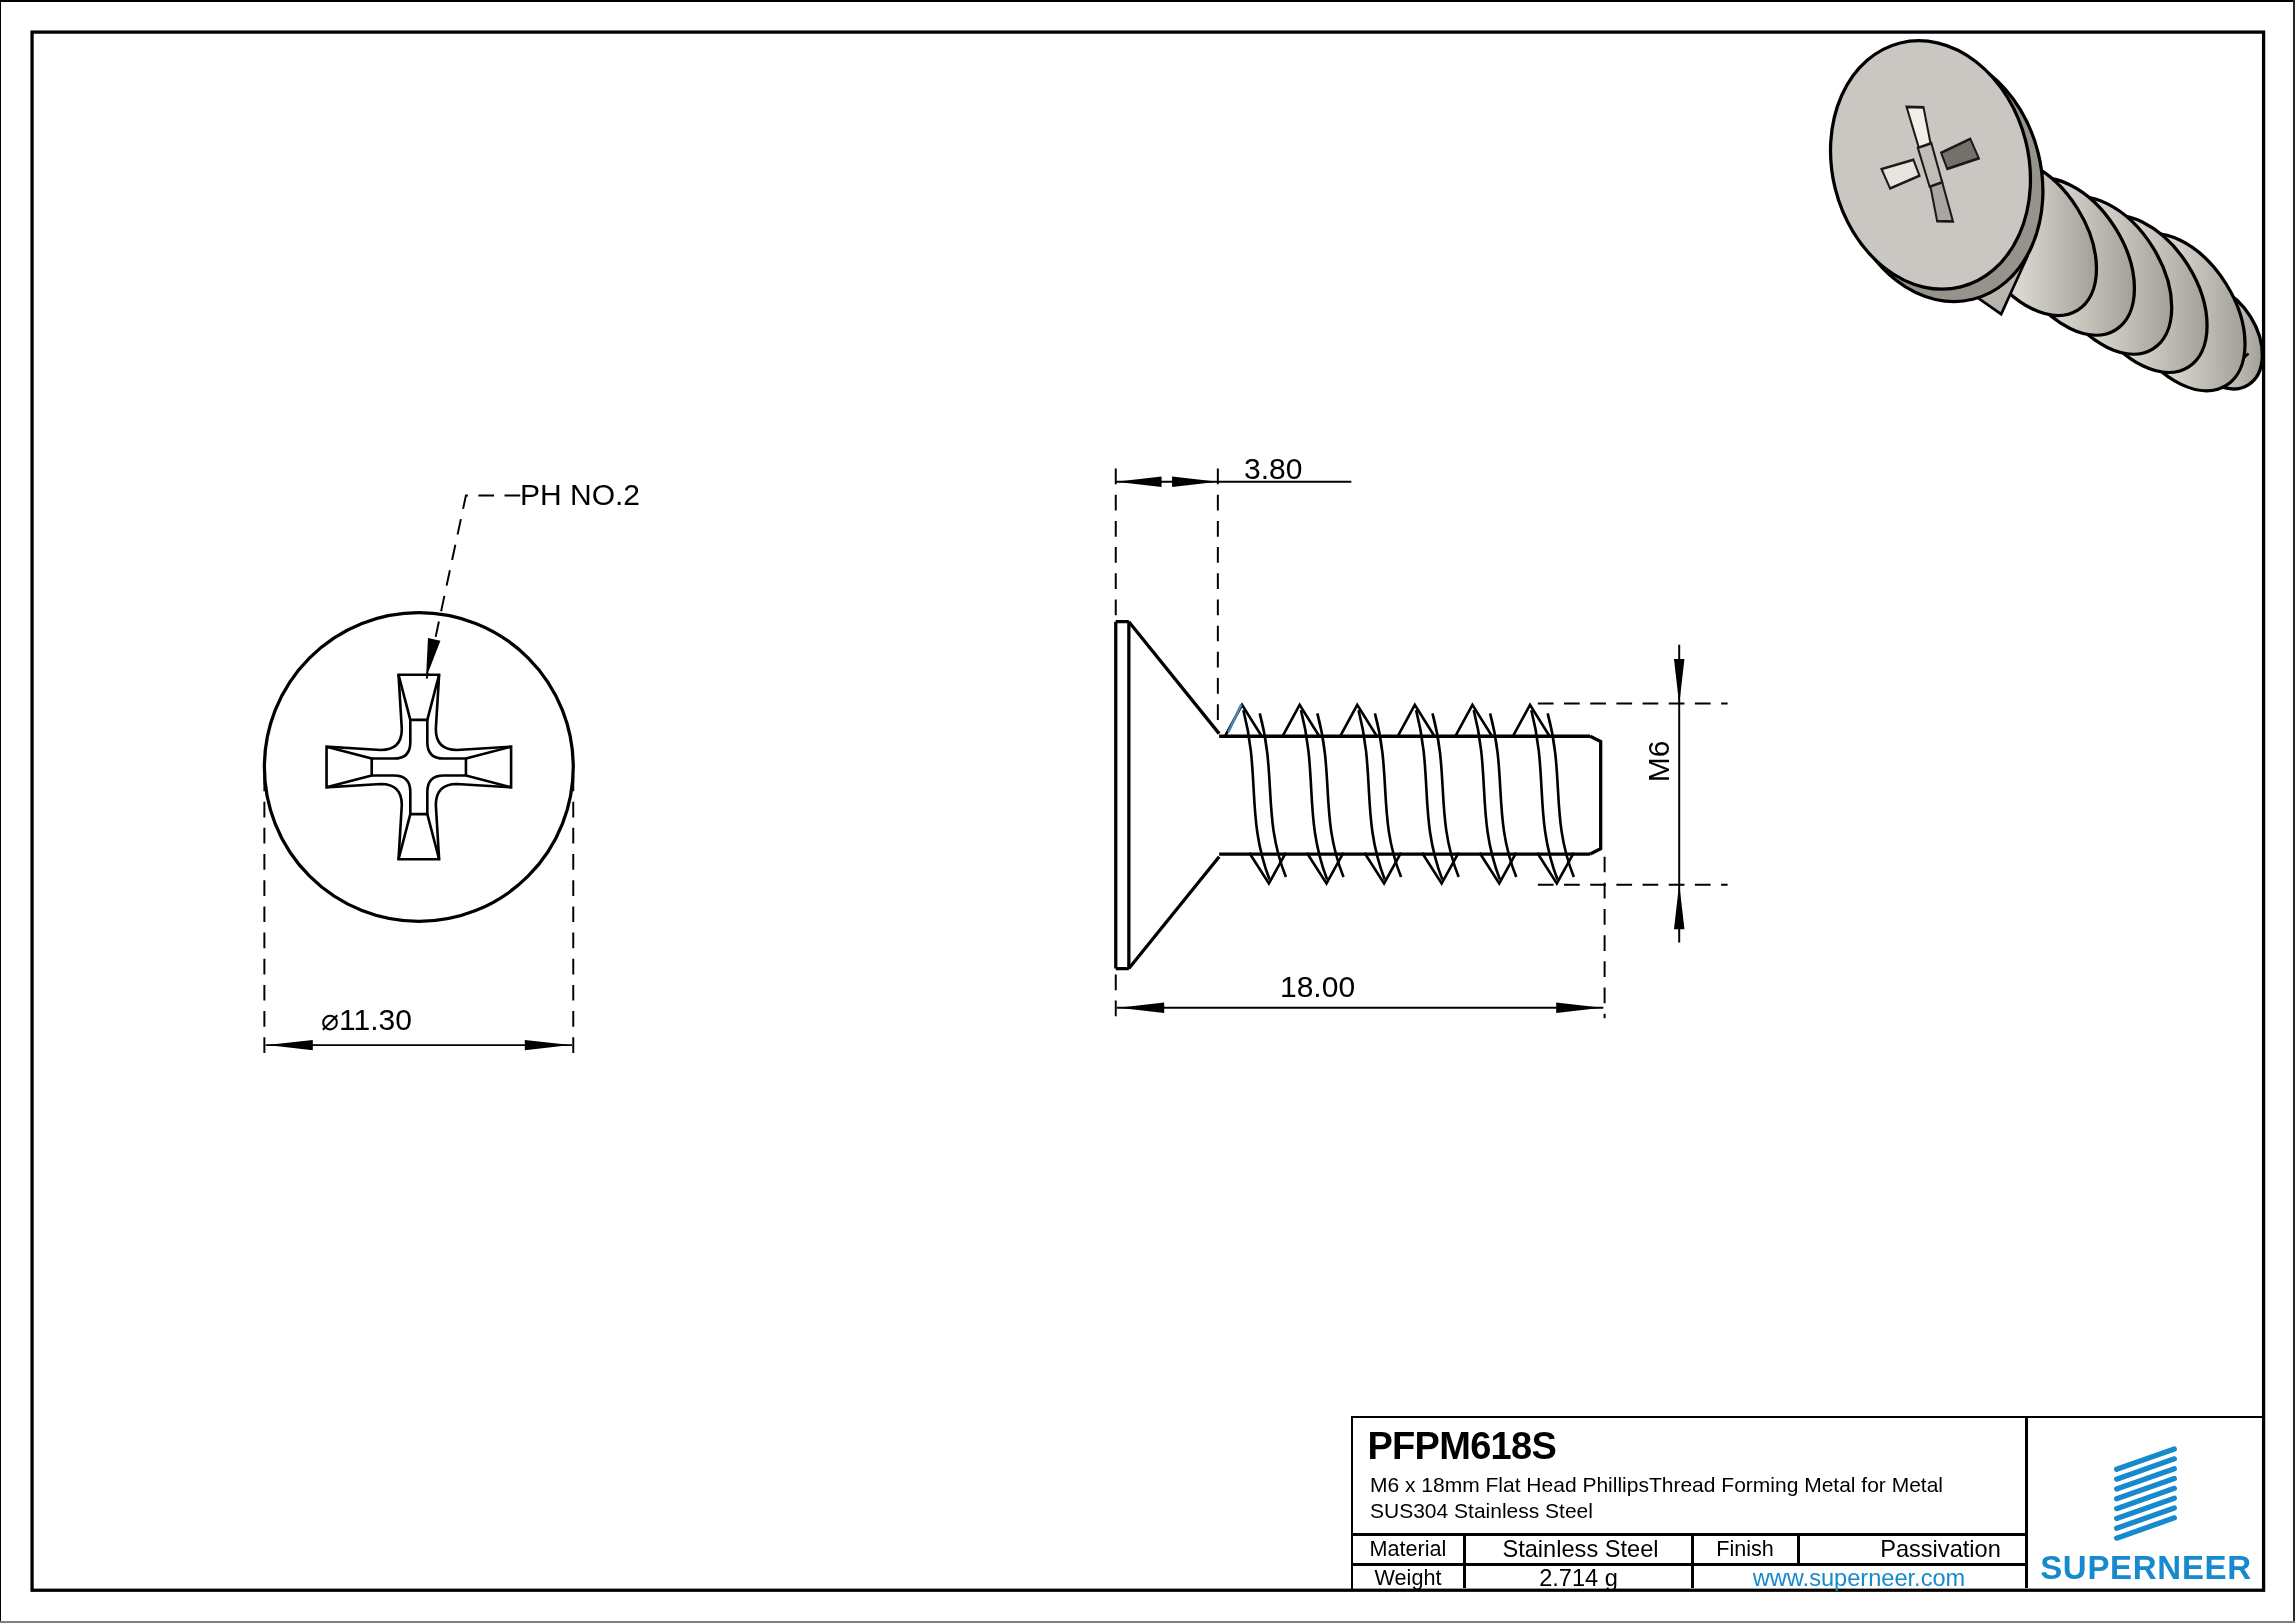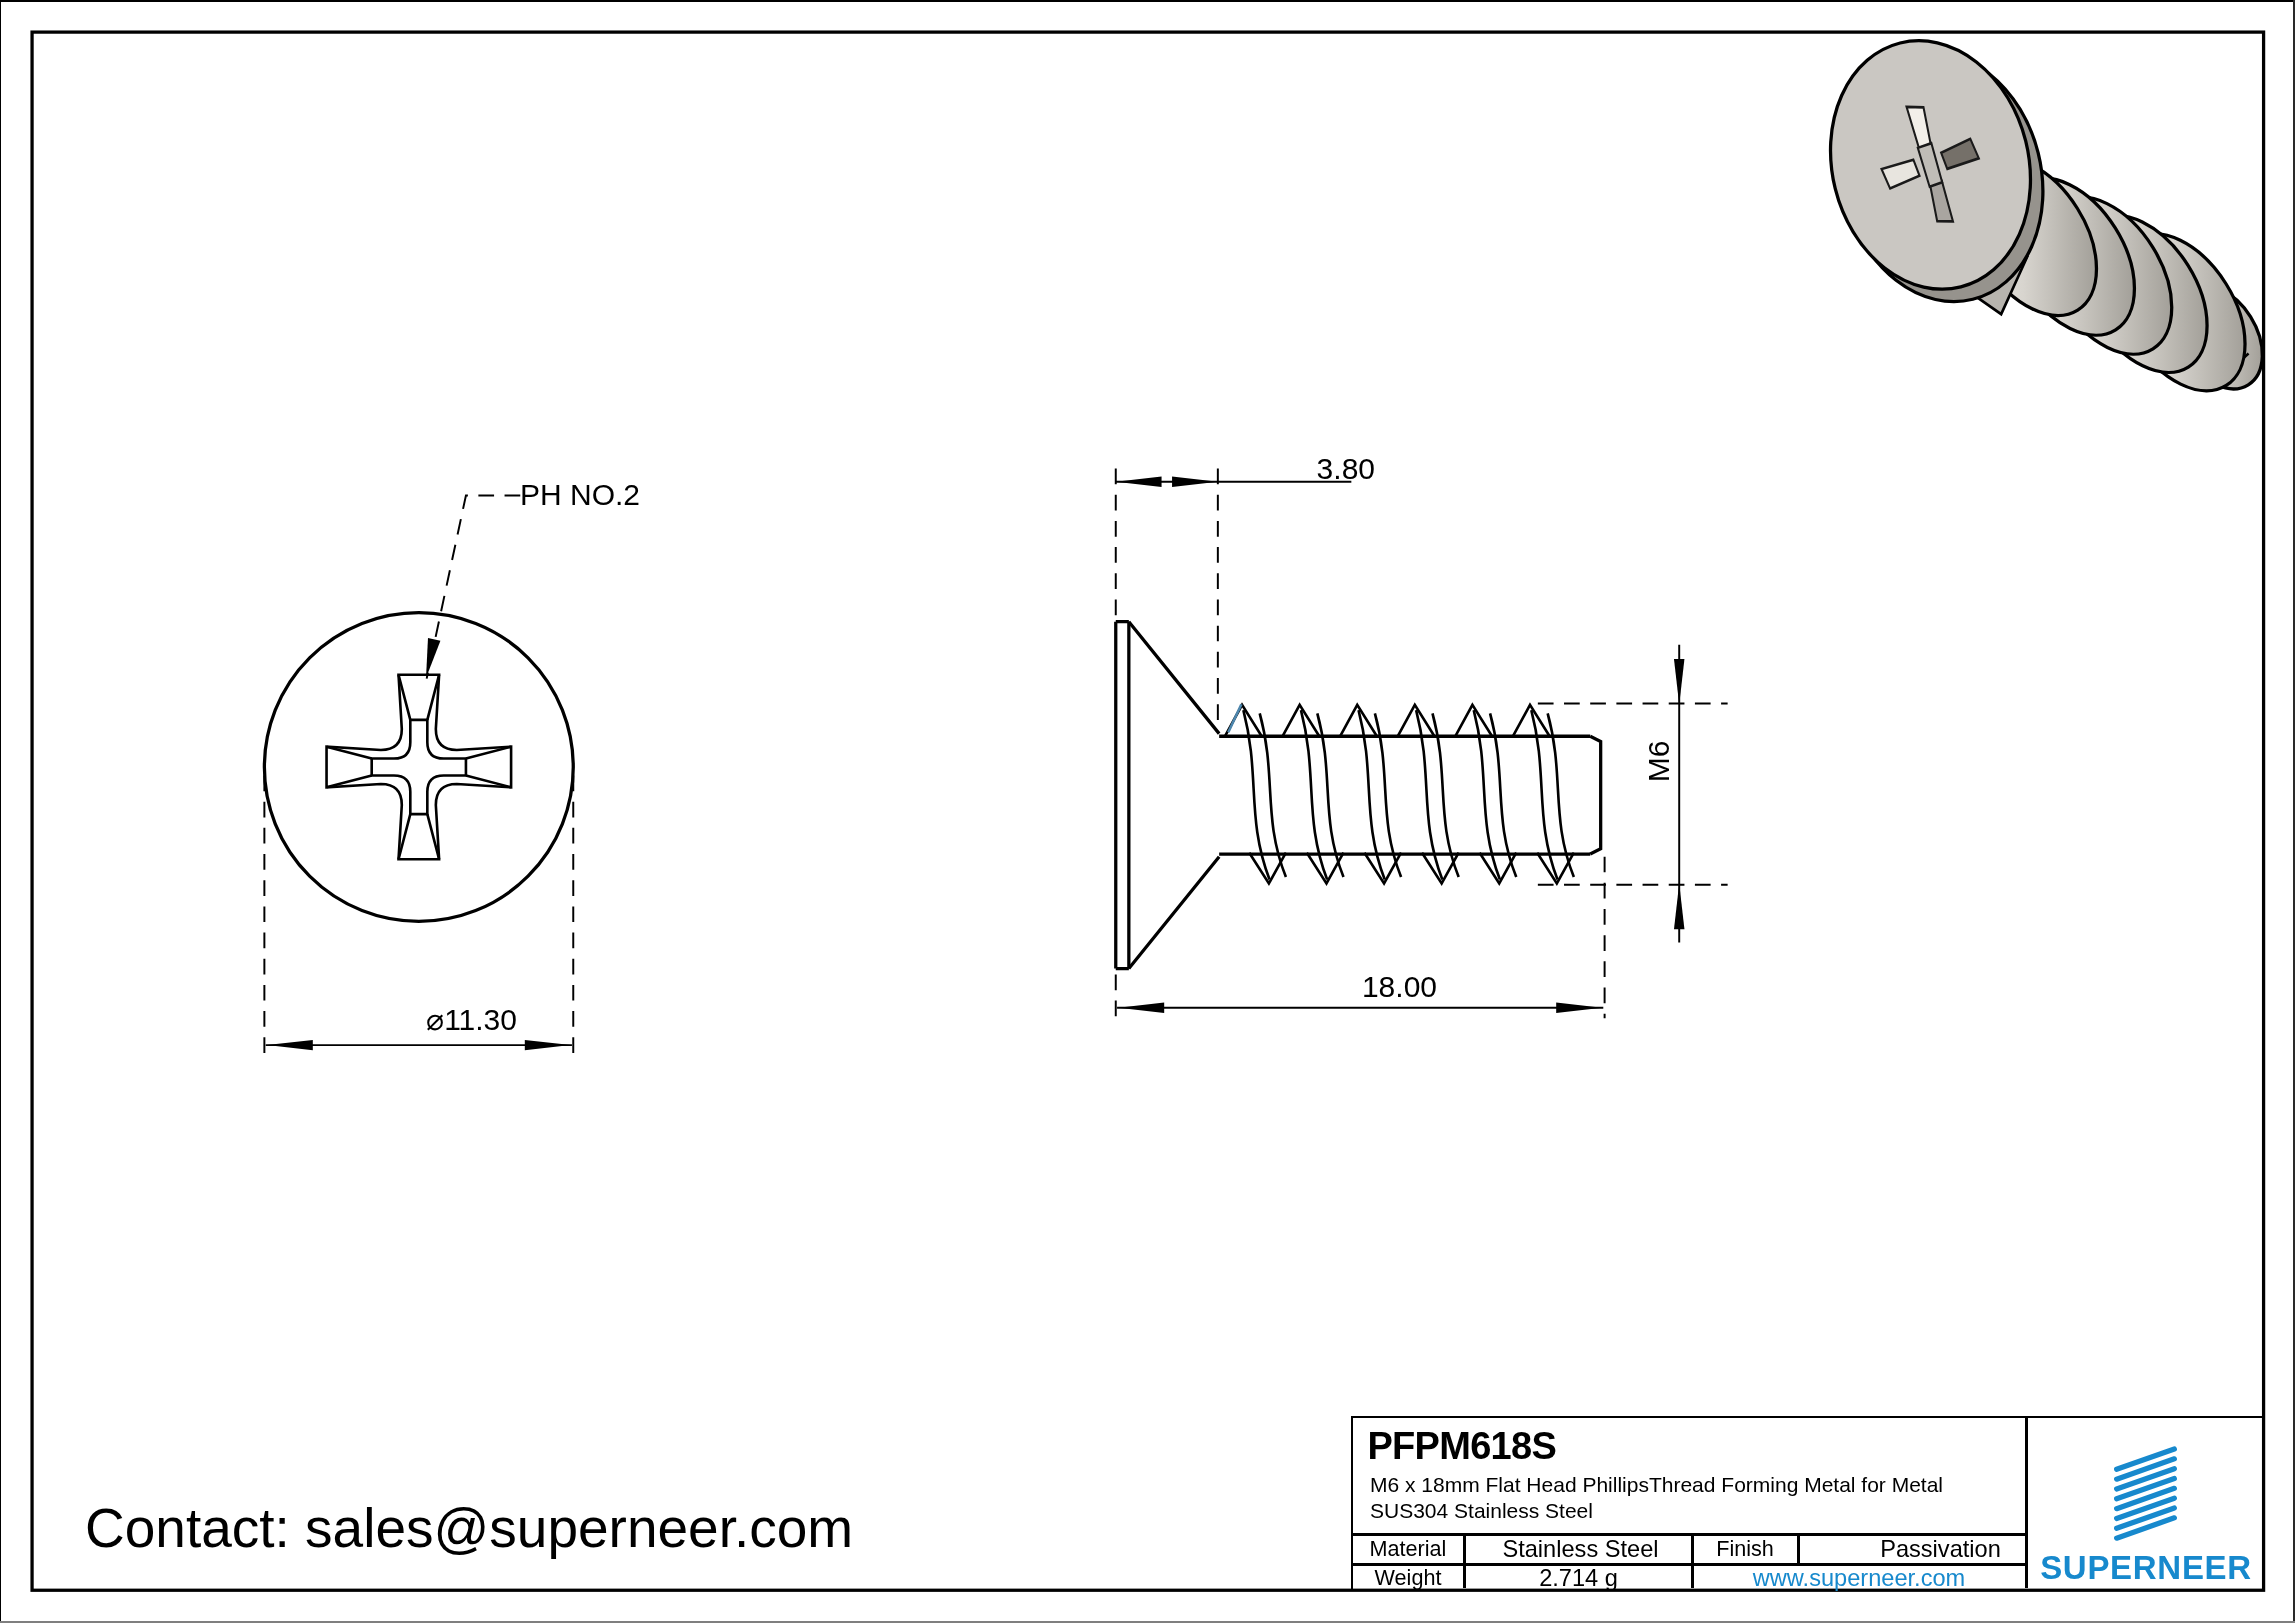--- a/index.html
+++ b/index.html
@@ -7,21 +7,21 @@
         font-family:"Liberation Sans", sans-serif;color:#000;}
   .abs{position:absolute;}
   svg{display:block;}
   
   .edge-top{left:0;top:0;width:2295px;height:2px;background:#000;}
   .edge-left{left:0;top:0;width:1.3px;height:1623px;background:#000;}
   .edge-right{left:2293px;top:0;width:2px;height:1623px;background:#2a2a2a;}
   .edge-bottom{left:0;top:1621px;width:2295px;height:2.6px;background:#7f7f7f;}
   
   .dim{font-size:30px;line-height:34px;white-space:nowrap;}
-  .dim.center{text-align:right;}
+  .dim.center{text-align:left;}
   .m6{left:1619px;top:746px;width:79px;height:31px;line-height:31px;text-align:center;
       transform:rotate(-90deg);}
   .ph-label{left:520px;top:478px;}
   .dia-label{left:321px;top:1003px;width:196px;}
   .hh-label{left:1244px;top:452px;width:131px;}
   .len-label{left:1280px;top:970px;width:157px;}
   .contact{left:85px;top:1498px;font-size:55px;line-height:60px;white-space:nowrap;}
   
   .tblock{left:1351px;top:1416px;width:914px;height:175px;border:2.6px solid #000;box-sizing:border-box;}
   .tb-line{position:absolute;background:#000;}
@@ -160,21 +160,20 @@
       </g>
     </g>
   </svg>
 
   <div class="abs dim ph-label">PH NO.2</div>
   <div class="abs dim center dia-label">⌀11.30</div>
   <div class="abs dim center hh-label">3.80</div>
   <div class="abs dim center len-label">18.00</div>
   <div class="abs dim m6">M6</div>
 
-  <div class="abs contact">Contact: sales@superneer.com</div>
 
   <div class="abs tblock">
 
     <div class="tb-line" style="left:672px;top:0;width:2.6px;height:170px;"></div>
     <div class="tb-line" style="left:0;top:115px;width:675px;height:2.6px;"></div>
     <div class="tb-line" style="left:0;top:145px;width:675px;height:2.6px;"></div>
     <div class="tb-line" style="left:110px;top:115px;width:2.6px;height:55px;"></div>
     <div class="tb-line" style="left:338px;top:115px;width:2.6px;height:55px;"></div>
     <div class="tb-line" style="left:444px;top:115px;width:2.6px;height:33px;"></div>
 

